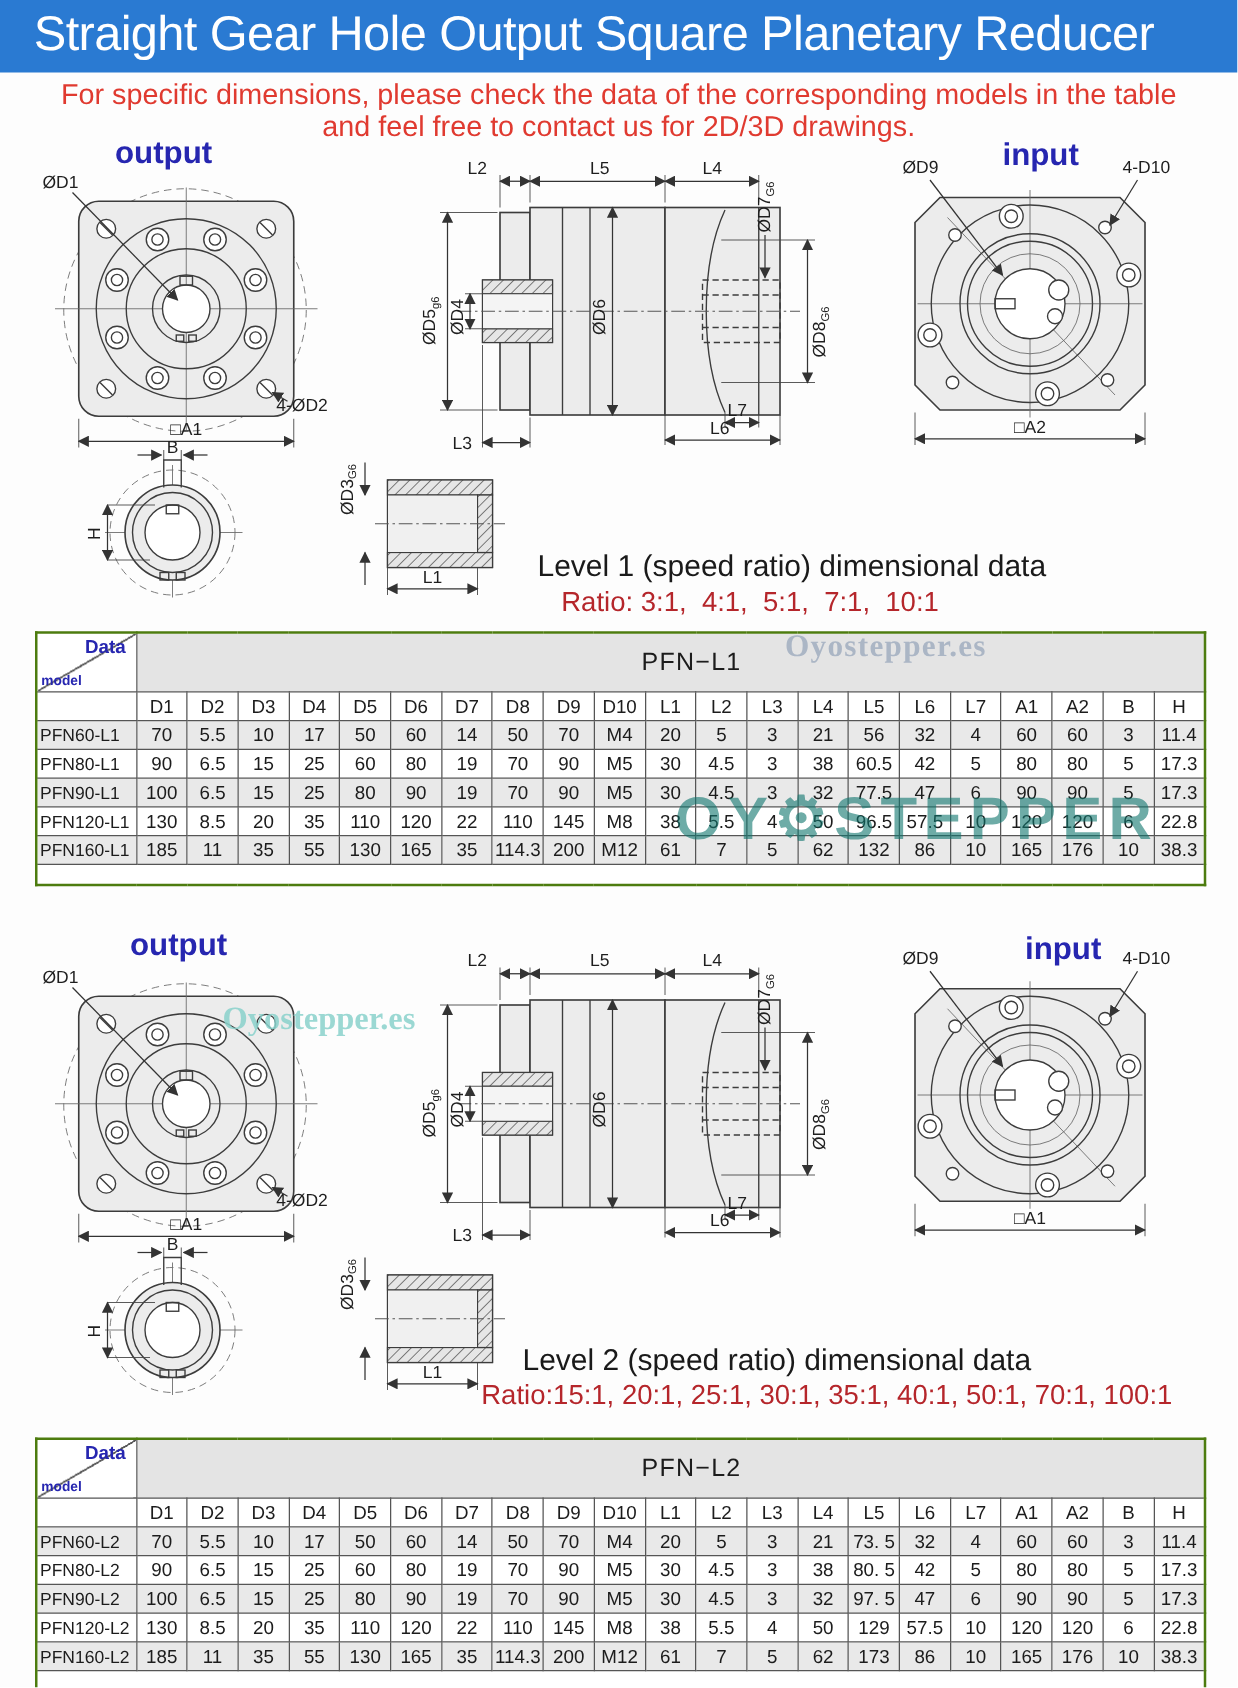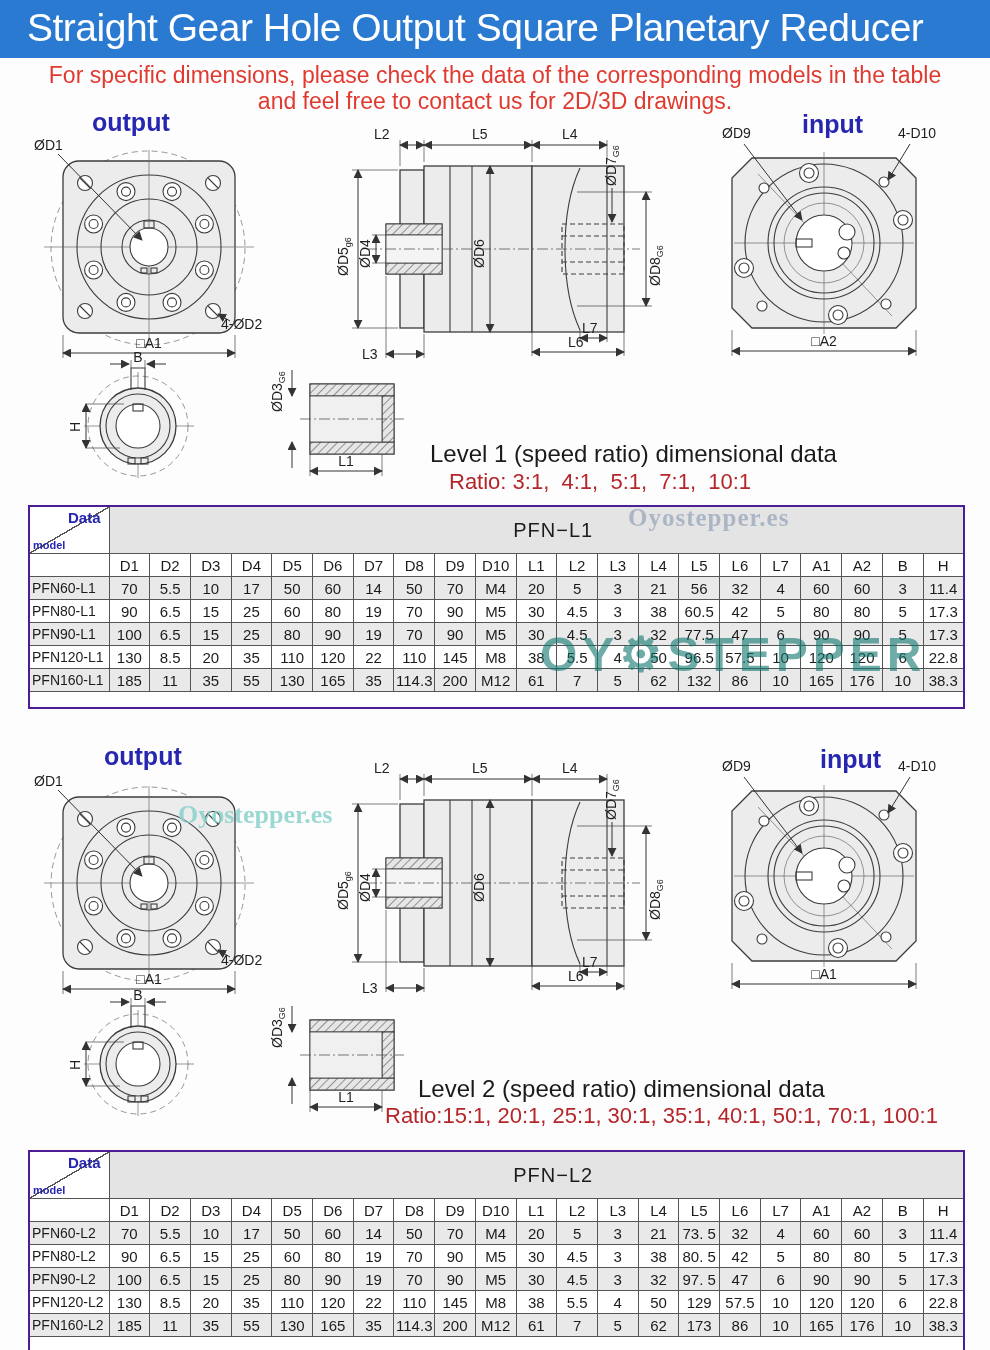--- a/index.html
+++ b/index.html
@@ -21,21 +21,21 @@
   .wm{position:absolute;font-family:"Liberation Serif",serif;font-weight:bold;pointer-events:none;}
   .wm1{left:628px;top:504px;font-size:25px;color:#a9b4c4;letter-spacing:1px;opacity:.95;z-index:6;}
   .wmbig{left:540px;top:626px;font-size:48px;color:#0f766e;letter-spacing:5px;opacity:.6;z-index:6;
          font-family:"Liberation Sans",sans-serif;}
   .wm3{left:178px;top:800px;font-size:26px;color:#8ad2cc;opacity:.85;z-index:6;}
   
   .dim-table{position:absolute;left:28px;width:937px;border-collapse:collapse;table-layout:fixed;
              font-size:15px;color:#1c1c1c;background:#fff;z-index:2;}
   .dim-table td{border:1px solid #555;text-align:center;padding:0;height:22px;
                 overflow:hidden;white-space:nowrap;}
-  .dim-table{border:2px solid #4c1d95;}
+  .dim-table{border:2px solid #4d7c0f;}
   td.table-title{height:46px;background:#e4e4e4;font-size:20px;letter-spacing:1px;padding-left:34px;}
   td.diag-cell{position:relative;background:
       linear-gradient(to bottom right,transparent calc(50% - 0.7px),#555 calc(50% - 0.7px),
                       #555 calc(50% + 0.7px),transparent calc(50% + 0.7px));}
   .diag-cell .dt{position:absolute;top:2px;right:8px;color:#2626b0;font-weight:bold;font-size:15px;}
   .diag-cell .dm{position:absolute;bottom:2px;left:3px;color:#2626b0;font-weight:bold;font-size:11px;}
   .dim-table tr.stripe td{background:#e9e9e9;}
   .dim-table td.model-cell{text-align:left;padding-left:2px;font-size:14px;}
   .dim-table tr.footer-row td{height:15px;background:#fff;}
   

